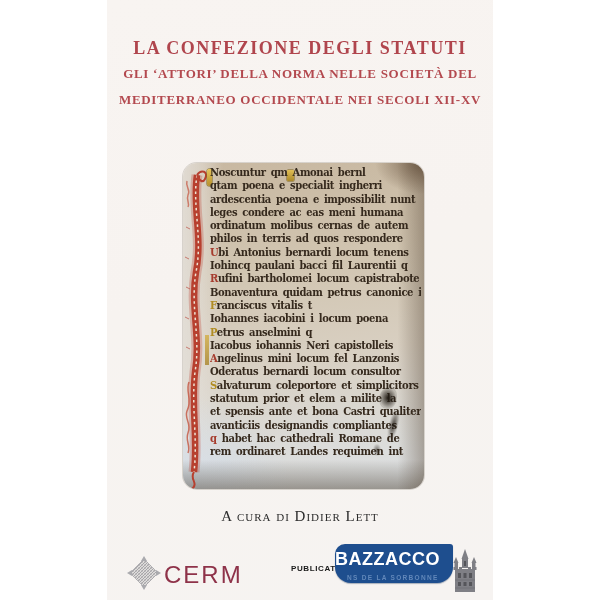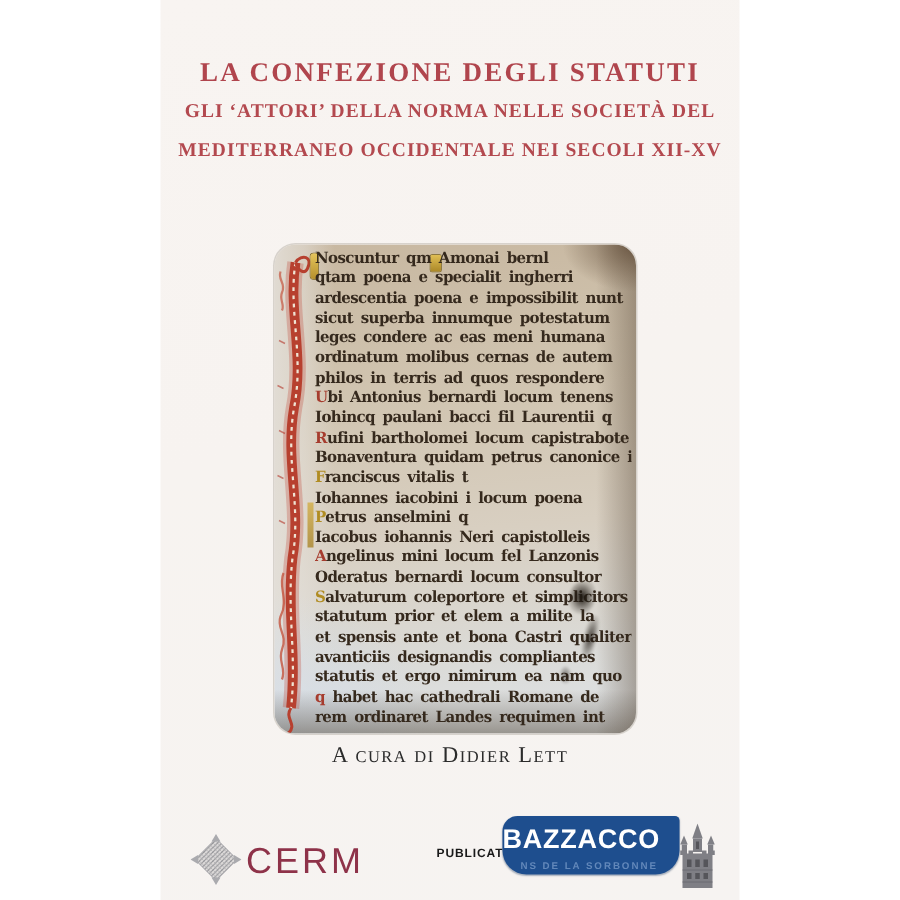--- a/index.html
+++ b/index.html
@@ -37,21 +37,21 @@
       background:linear-gradient(#e0be54,#ab8828);box-shadow:0 0 0 0.5px #7a6320;}
   .ms-goldbar3{position:absolute;left:22px;top:172px;width:4px;height:30px;opacity:.8;
       background:linear-gradient(#d3ae45,#a8842a);}
   .ms-ornament{position:absolute;left:0;top:4px;}
   .blot{position:absolute;background:radial-gradient(closest-side,#201a13,rgba(32,26,19,0.15) 92%);
       filter:blur(0.6px);}
   .b1{left:196px;top:224px;width:18px;height:22px;border-radius:60% 40% 55% 45%;}
   .b2{left:206px;top:247px;width:9px;height:30px;border-radius:45%;opacity:.8;transform:rotate(14deg);}
   .b3{left:190px;top:281px;width:8px;height:12px;border-radius:50%;opacity:.55;}
   
-  .editor{position:absolute;left:0;top:496px;width:100%;text-align:center;color:#2b2b2b;
+  .editor{position:absolute;left:0;top:508px;width:100%;text-align:center;color:#2b2b2b;
       font-variant:small-caps;font-size:15px;letter-spacing:1px;}
   
   .cerm-diamond{position:absolute;left:20px;top:556px;}
   .cerm-label{position:absolute;left:57px;top:561px;font-family:"Liberation Sans", sans-serif;
       font-size:24px;font-weight:normal;letter-spacing:2px;color:#8e3249;}
   .pub-fragment{position:absolute;left:184px;top:564px;font-family:"Liberation Sans", sans-serif;
       font-size:8px;font-weight:bold;letter-spacing:0.6px;color:#191919;}
   .badge{position:absolute;left:228px;top:544px;width:118px;height:39px;background:#1e4e8e;
       border-radius:10px 3px 16px 16px;box-shadow:0 1px 1px rgba(20,50,90,0.35);overflow:hidden;}
   .badge-label{position:absolute;left:0;top:5px;width:100%;text-align:left;color:#ffffff;
@@ -82,39 +82,37 @@
         <path d="M3 60 l4 2 M2 90 l4 2 M3 120 l4 2 M2 150 l4 2 M3 180 l4 2" stroke="#b5382c" stroke-width="1" opacity=".6"></path>
       </svg>
       <div class="ms-goldbar"></div>
       <div class="ms-goldbar2"></div>
       <div class="ms-goldbar3"></div>
 
       <div class="ms-lines">
         <div class="ln">Noscuntur qm Amonai bernl</div>
         <div class="ln">qtam poena e specialit ingherri</div>
         <div class="ln">ardescentia poena e impossibilit nunt</div>
-        <div class="ln">sicut superba innumque potestatum</div>
         <div class="ln">leges condere ac eas meni humana</div>
         <div class="ln">ordinatum molibus cernas de autem</div>
         <div class="ln">philos in terris ad quos respondere</div>
         <div class="ln init-red">Ubi Antonius bernardi locum tenens</div>
         <div class="ln">Iohincq paulani bacci fil Laurentii q</div>
         <div class="ln init-red">Rufini bartholomei locum capistrabote</div>
         <div class="ln">Bonaventura quidam petrus canonice i</div>
         <div class="ln init-gold">Franciscus vitalis t</div>
         <div class="ln">Iohannes iacobini i locum poena</div>
         <div class="ln init-gold">Petrus anselmini q</div>
         <div class="ln">Iacobus iohannis  Neri capistolleis</div>
         <div class="ln init-red">Angelinus mini locum fel Lanzonis</div>
         <div class="ln">Oderatus bernardi locum consultor</div>
         <div class="ln init-gold">Salvaturum coleportore et simplicitors</div>
         <div class="ln">statutum prior et elem a milite la</div>
         <div class="ln">et spensis ante et bona Castri qualiter</div>
         <div class="ln">avanticiis designandis compliantes</div>
-        <div class="ln">statutis et ergo nimirum ea nam quo</div>
         <div class="ln init-red">q habet hac cathedrali Romane de</div>
         <div class="ln">rem ordinaret Landes requimen int</div>
       </div>
 
       <div class="blot b1"></div>
       <div class="blot b2"></div>
       <div class="blot b3"></div>
     </div>
 
     <div class="editor">A cura di Didier Lett</div>

